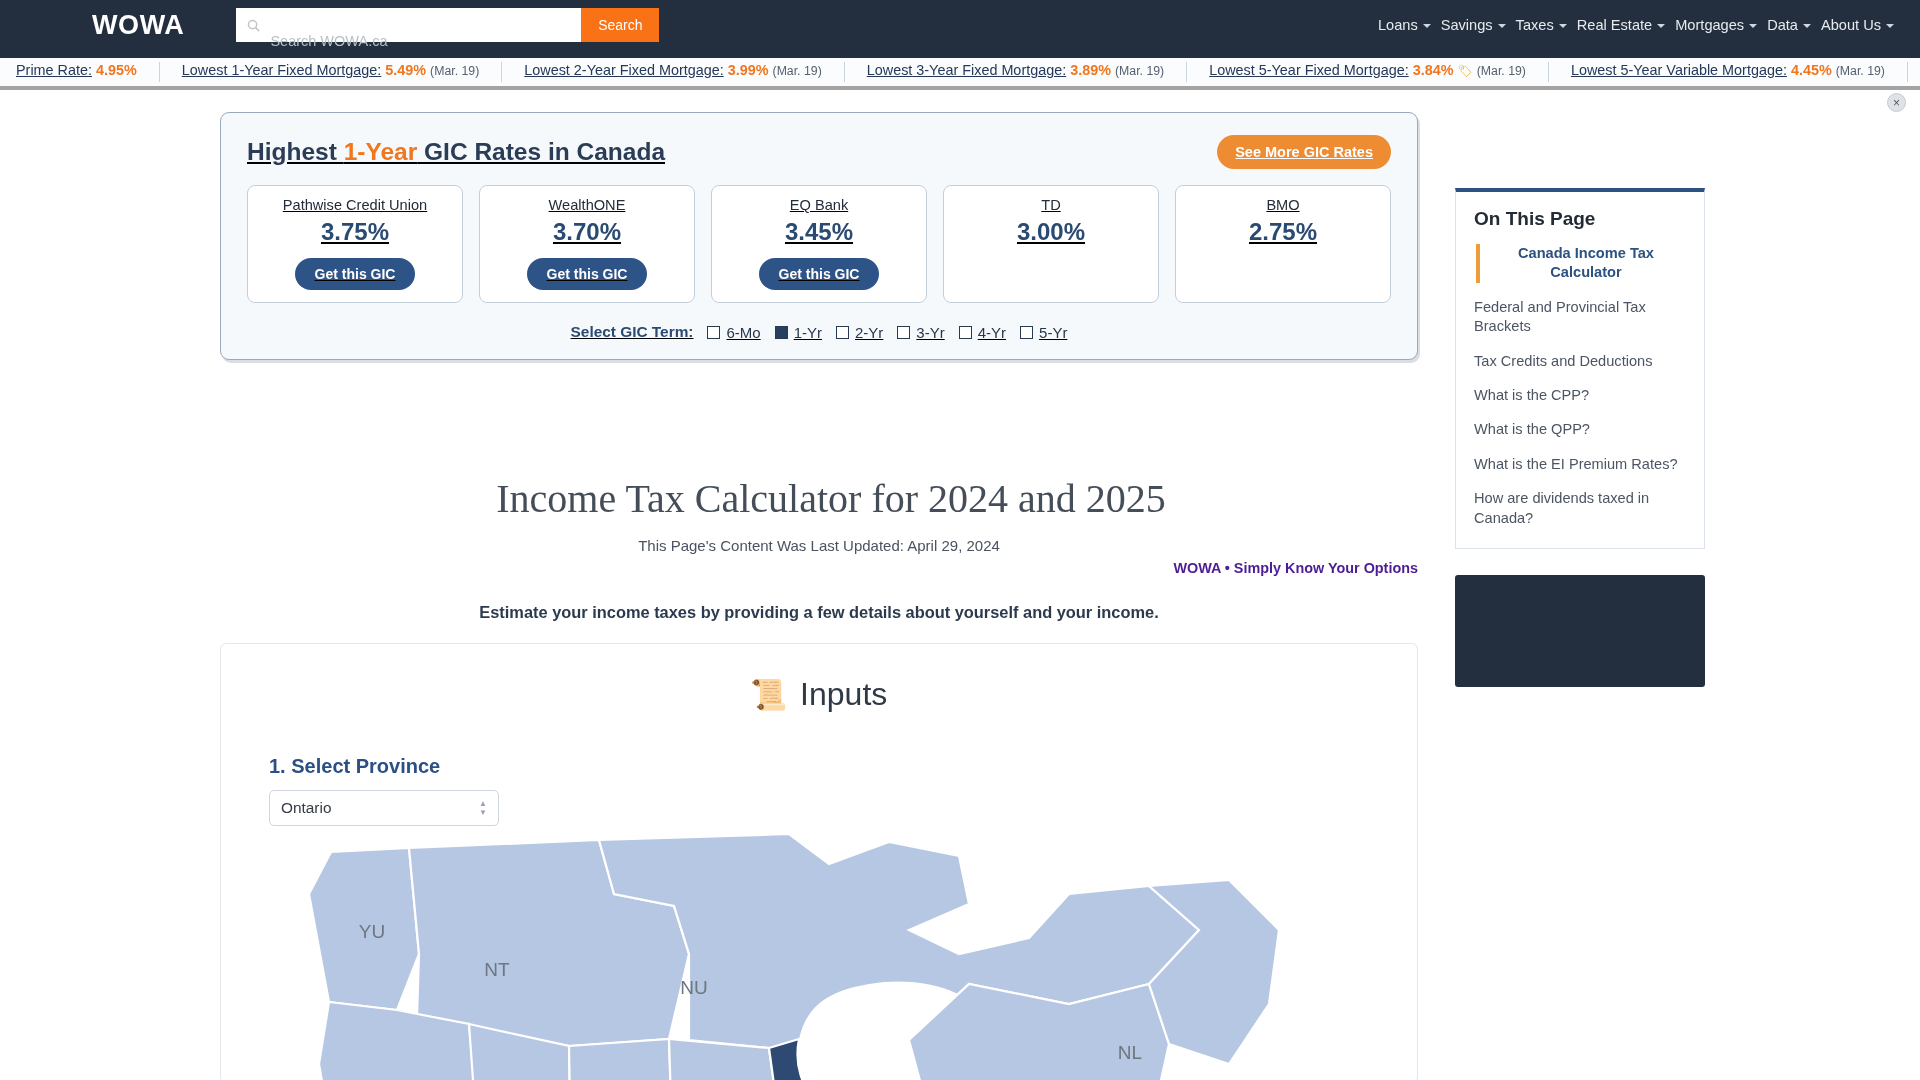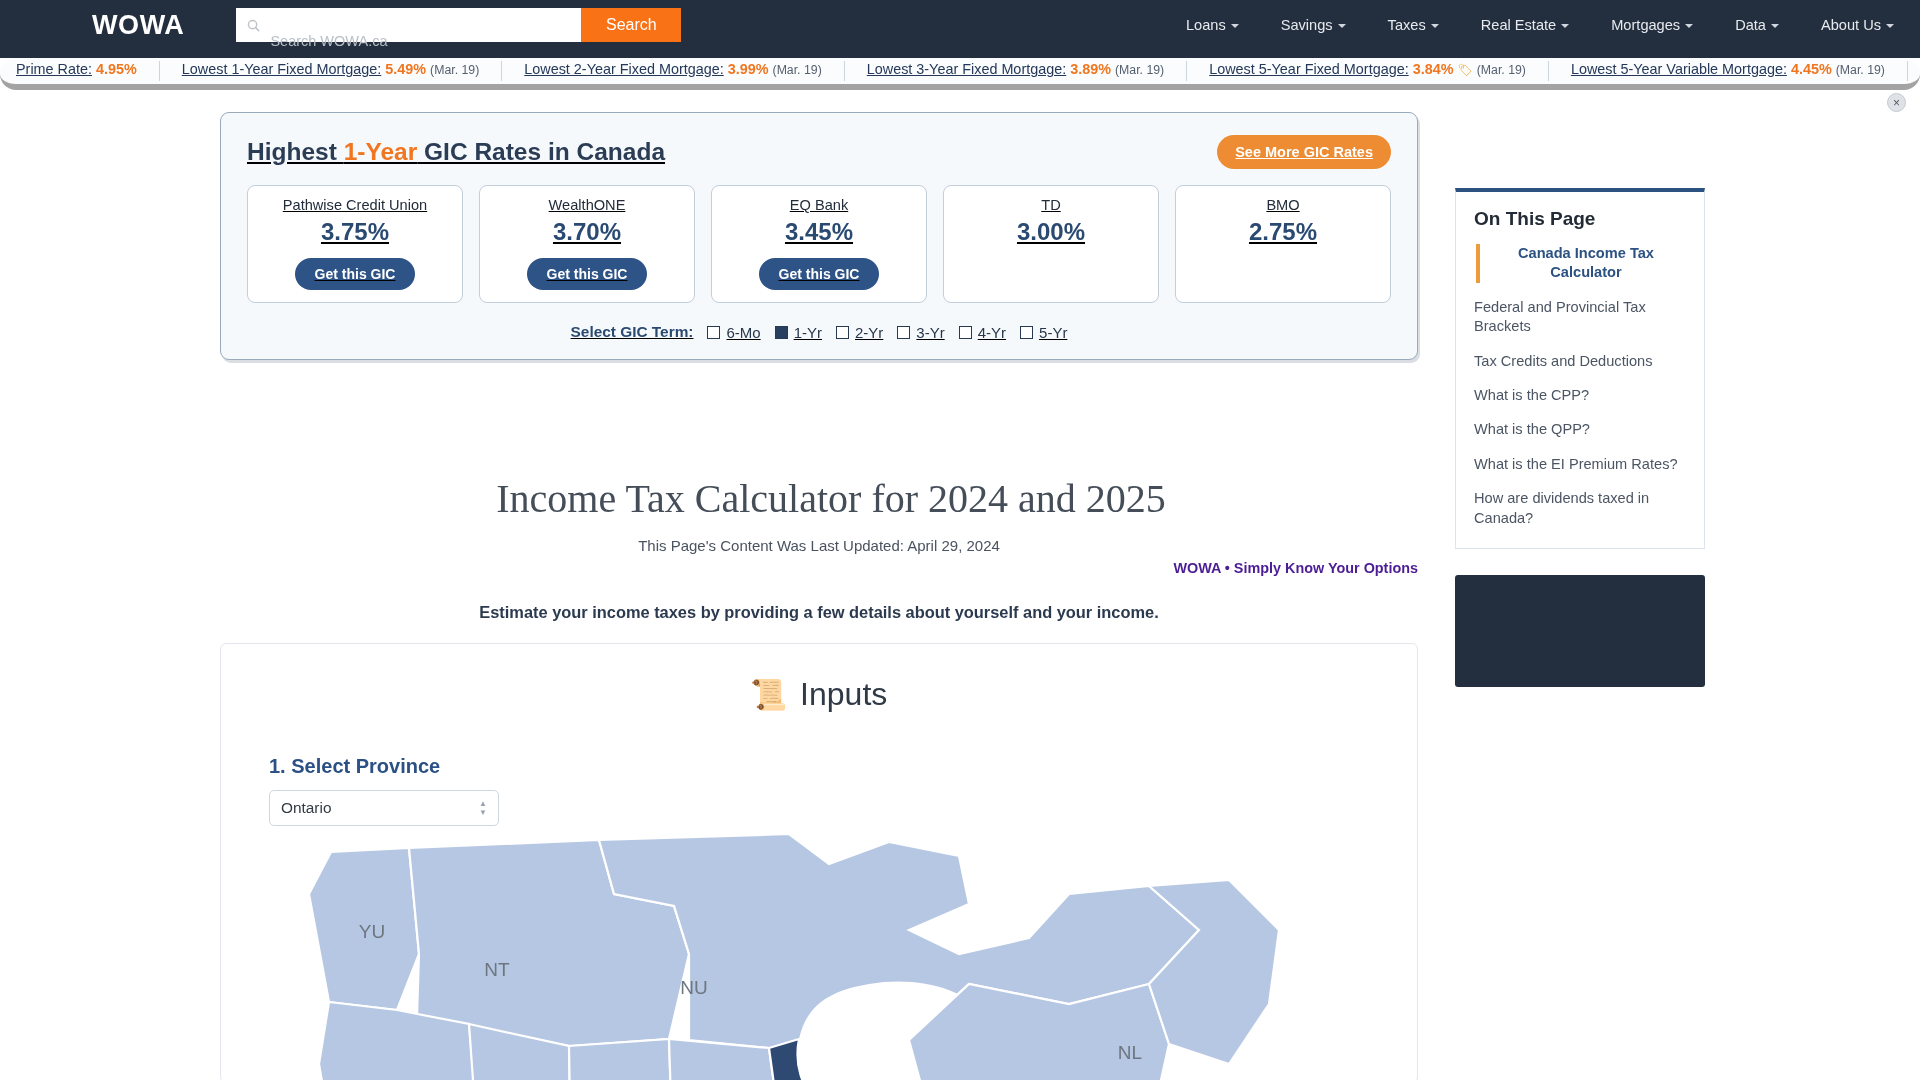--- a/index.html
+++ b/index.html
@@ -58,31 +58,31 @@
     margin-left: 9px;
     font-family: "Liberation Sans", sans-serif;
     background: transparent;
     margin-top: 32px;
   }
   .search-input::placeholder { color: #b9bfc7; }
   .search-btn {
     background: #f97316;
     color: #fff;
     border: none;
-    width: 100px;
+    width: 78px;
     height: 34px;
-    font-size: 16px;
+    font-size: 14px;
     cursor: pointer;
     font-family: "Liberation Sans", sans-serif;
   }
   .nav-right {
     margin-left: auto;
     display: flex;
     align-items: center;
-    gap: 42px;
+    gap: 10px;
     justify-content: center;
   }
   .nav-item {
     color: #e7eaee;
     font-size: 14.6px;
     cursor: pointer;
     display: flex;
     align-items: center;
     gap: 5px;
     white-space: nowrap;
@@ -93,28 +93,27 @@
     border-right: 4px solid transparent;
     border-top: 4.5px solid #cfd6de;
     display: inline-block;
     margin-top: 2px;
   }
 
   
   .ticker {
     height: 32px;
     background: #fafcfe;
-    border-bottom: 6px solid #a3a3a3;
+    border-bottom: 4px solid #a3a3a3;
     display: flex;
     align-items: center;
     overflow: hidden;
     position: relative;
     z-index: 30;
     white-space: nowrap;
-    border-radius: 16px;
   }
   .tick {
     display: flex;
     align-items: baseline;
     gap: 4px;
     padding: 0 22px;
     border-right: 1px solid #ccd4de;
     height: 20px;
     font-size: 14.4px;
     color: #253858;

